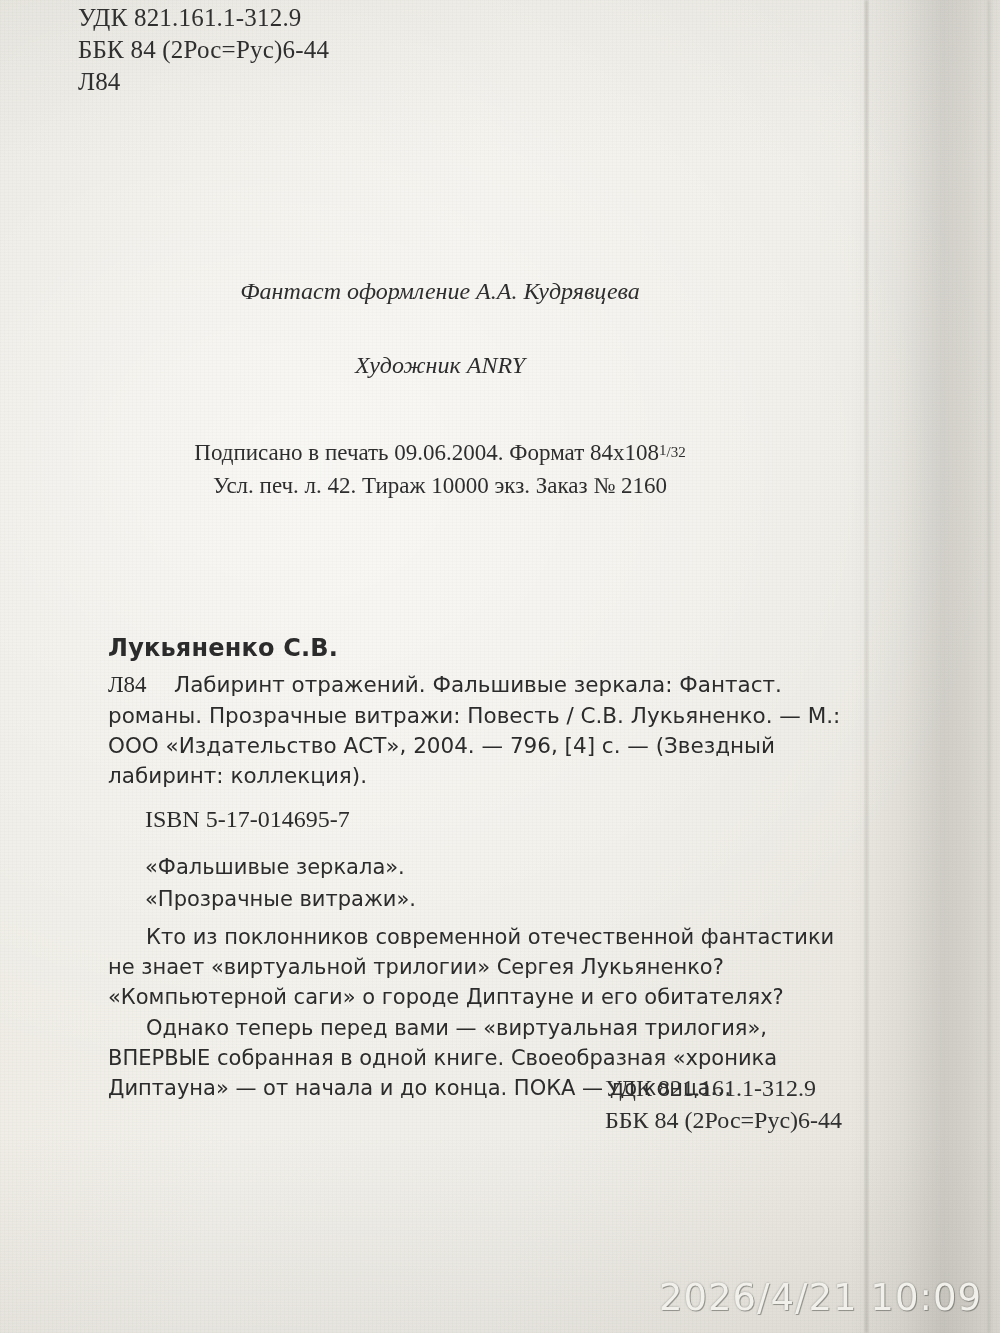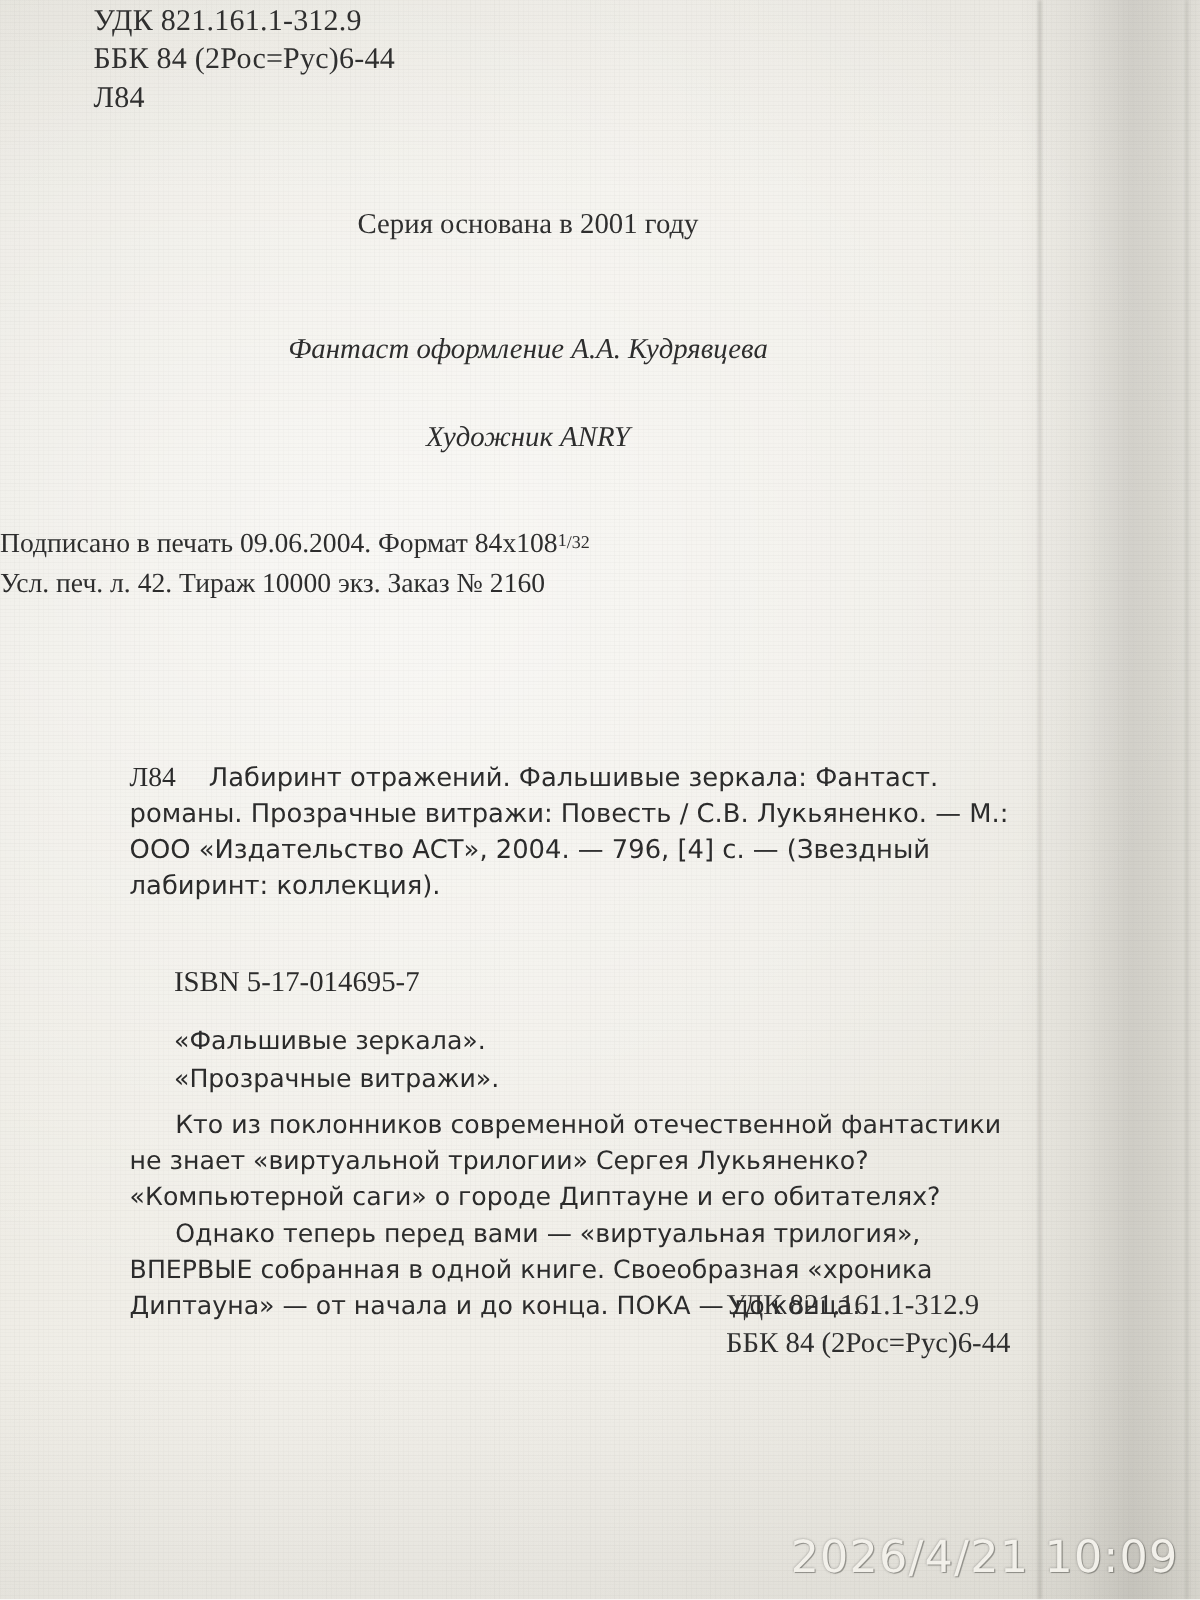--- a/index.html
+++ b/index.html
@@ -103,20 +103,21 @@
     font-size: 24px;
     font-style: italic;
     color: #2e2e2e;
     margin-top: 12px;
   }
 
   .imprint {
     position: absolute;
     left: 0; right: 0;
     top: 437px;
+    text-align: center;
     font-size: 23px;
     line-height: 1.42;
     color: #2e2e2e;
   }
   .imprint .frac {
     font-size: 15px;
     vertical-align: 0.35em;
   }
   .imprint .frac .den { vertical-align: -0.1em; }
 
@@ -232,33 +233,33 @@
   <div class="paper-shade"></div>
 
   <div class="content">
 
     <div class="udk-block">
       <div>УДК 821.161.1-312.9</div>
       <div>ББК 84 (2Рос=Рус)6-44</div>
       <div>Л84</div>
     </div>
 
-    <div class="series-line">Серия основана в 2001 году</div>
 
     <div class="credit1">Фантаст оформление А.А. Кудрявцева</div>
     <div class="credit2">Художник ANRY</div>
 
     <div class="imprint">
       <div>
         <span>Подписано в печать 09.06.2004. Формат 84x108</span><span class="frac"><span>1</span><span class="den">/</span><span class="den">32</span></span>
       </div>
       <div>Усл. печ. л. 42. Тираж 10000 экз. Заказ № 2160</div>
     </div>
 
     <div class="record">
+      <div class="author">Лукьяненко С.В.</div>
       <div class="main-desc">
         <span class="shelf">Л84</span><span>Лабиринт отражений. Фальшивые зеркала: Фантаст. романы. Прозрачные витражи: Повесть / С.В. Лукьяненко. — М.: ООО «Издательство АСТ», 2004. — 796, [4] с. — (Звездный лабиринт: коллекция).</span>
       </div>
     </div>
 
     <div class="isbn">ISBN 5-17-014695-7</div>
 
     <div class="titles">
       <div>«Фальшивые зеркала».</div>
       <div>«Прозрачные витражи».</div>

